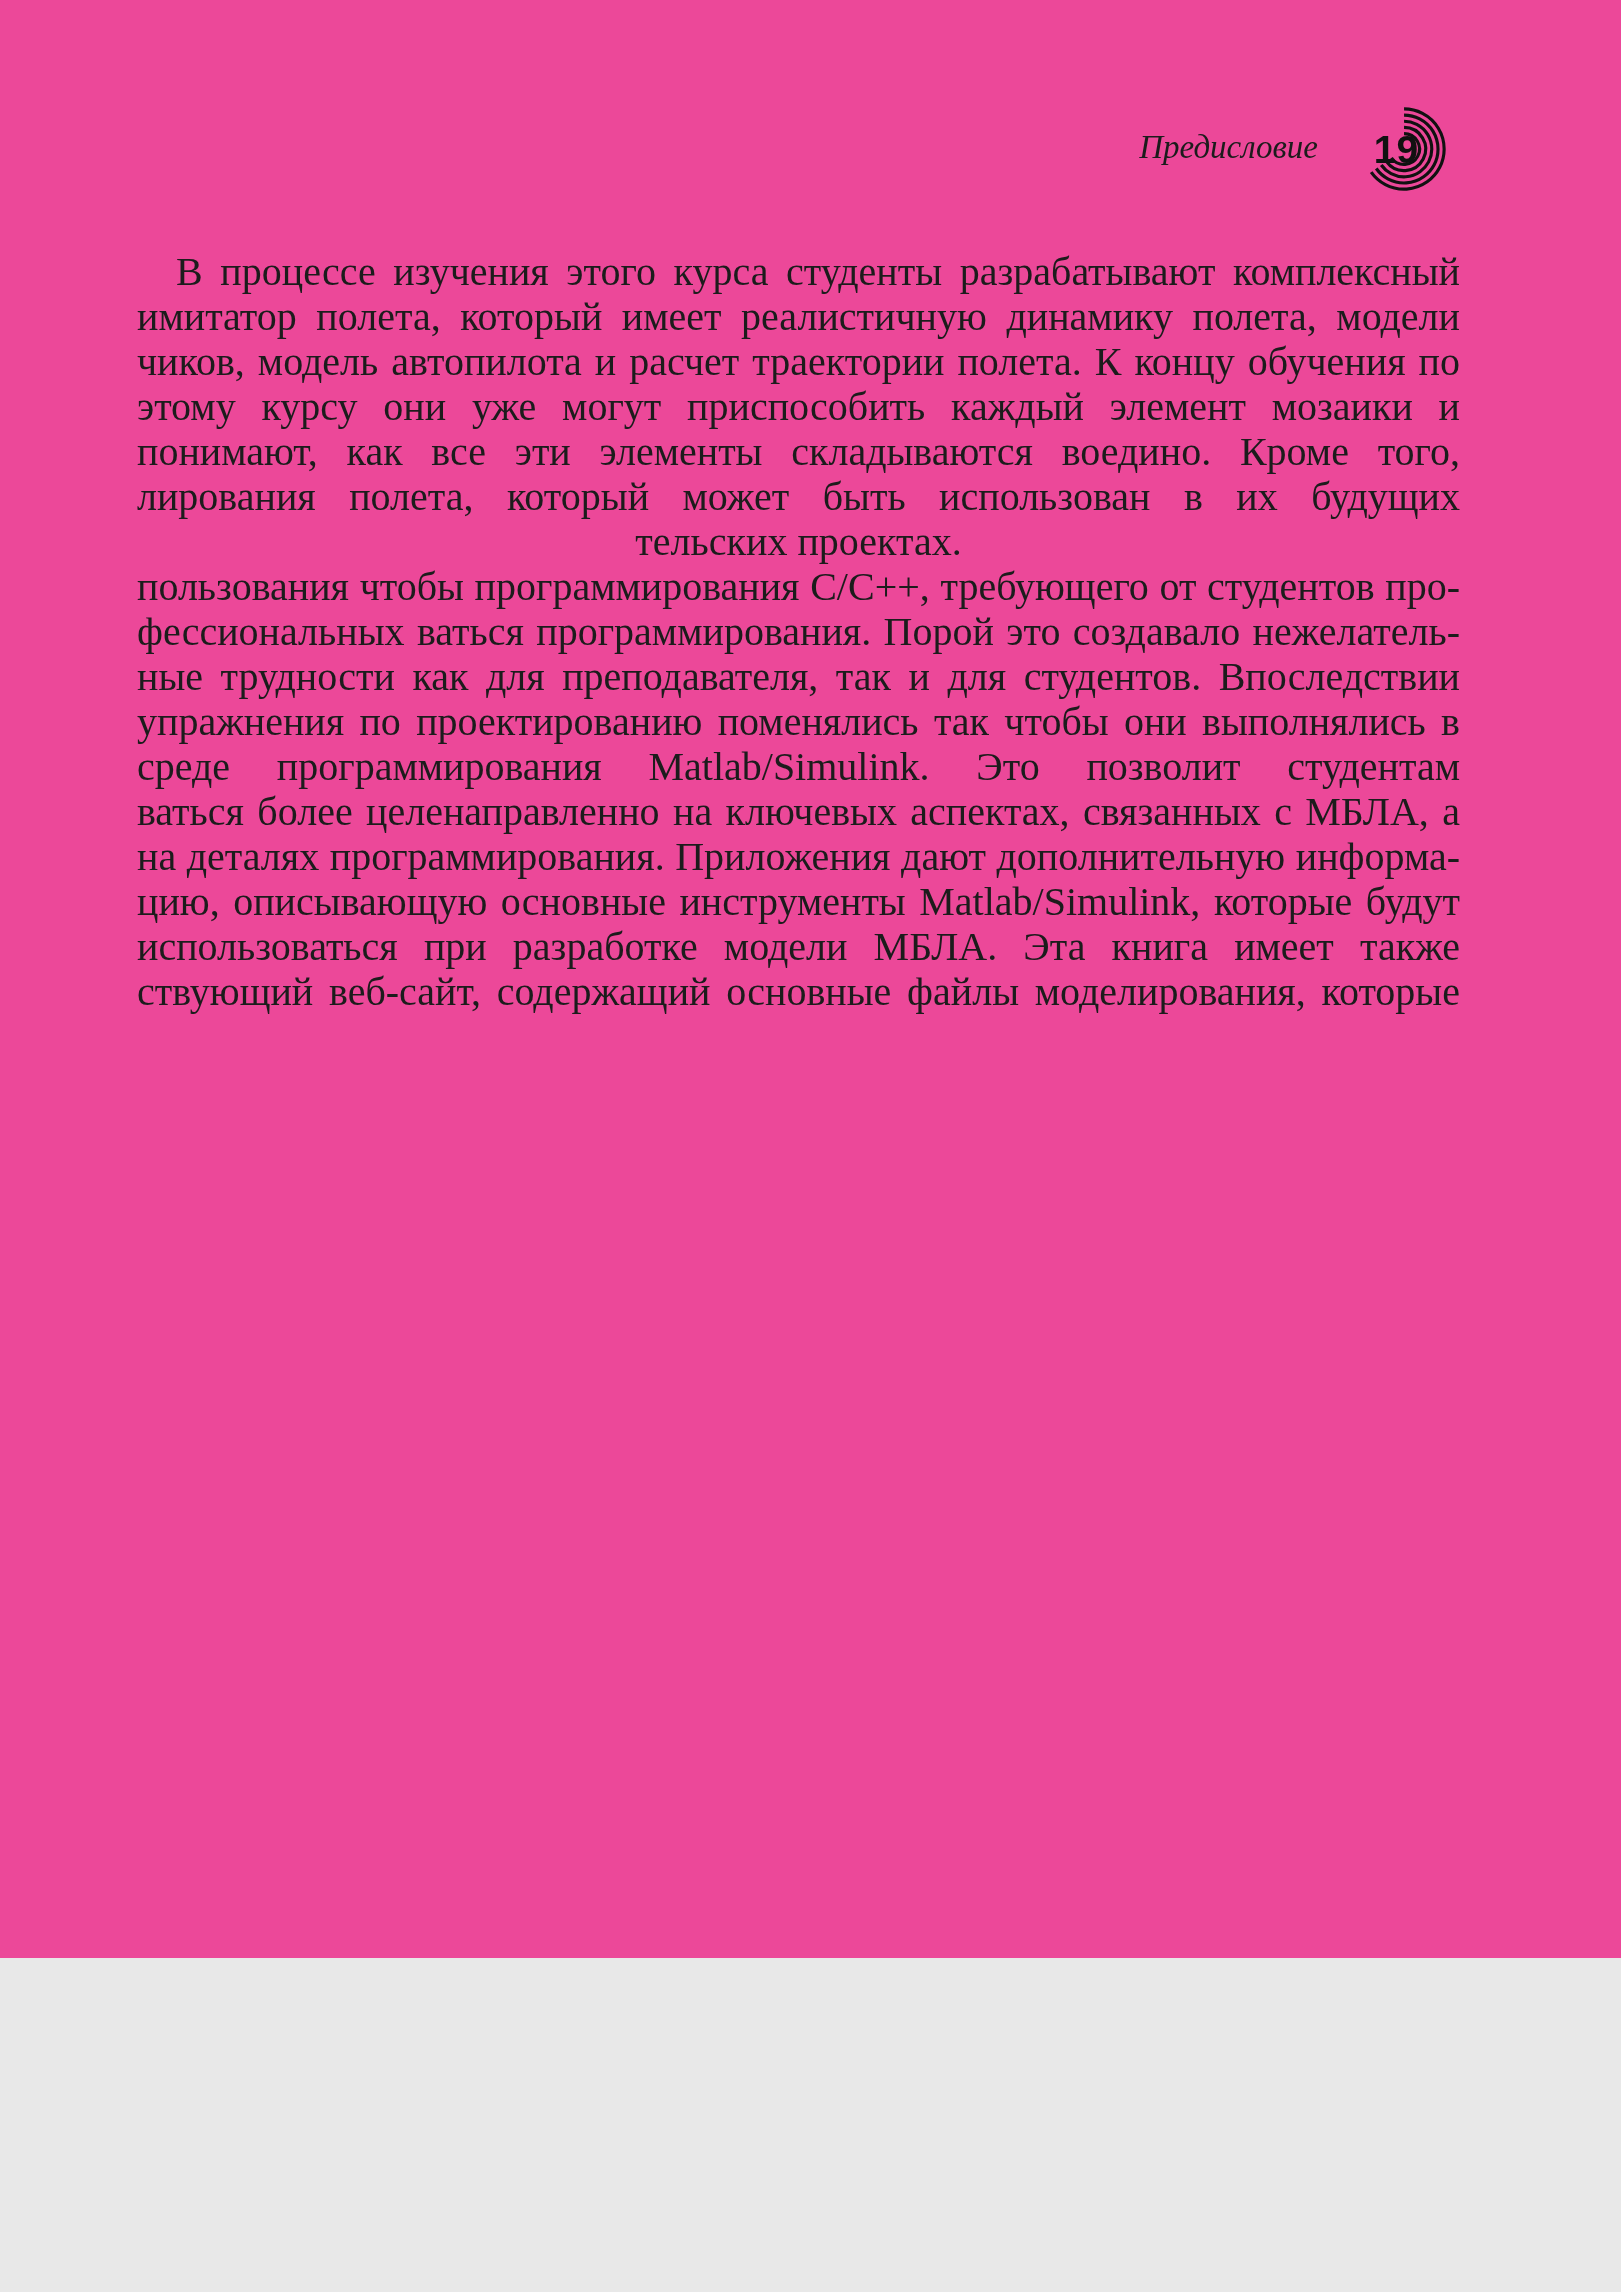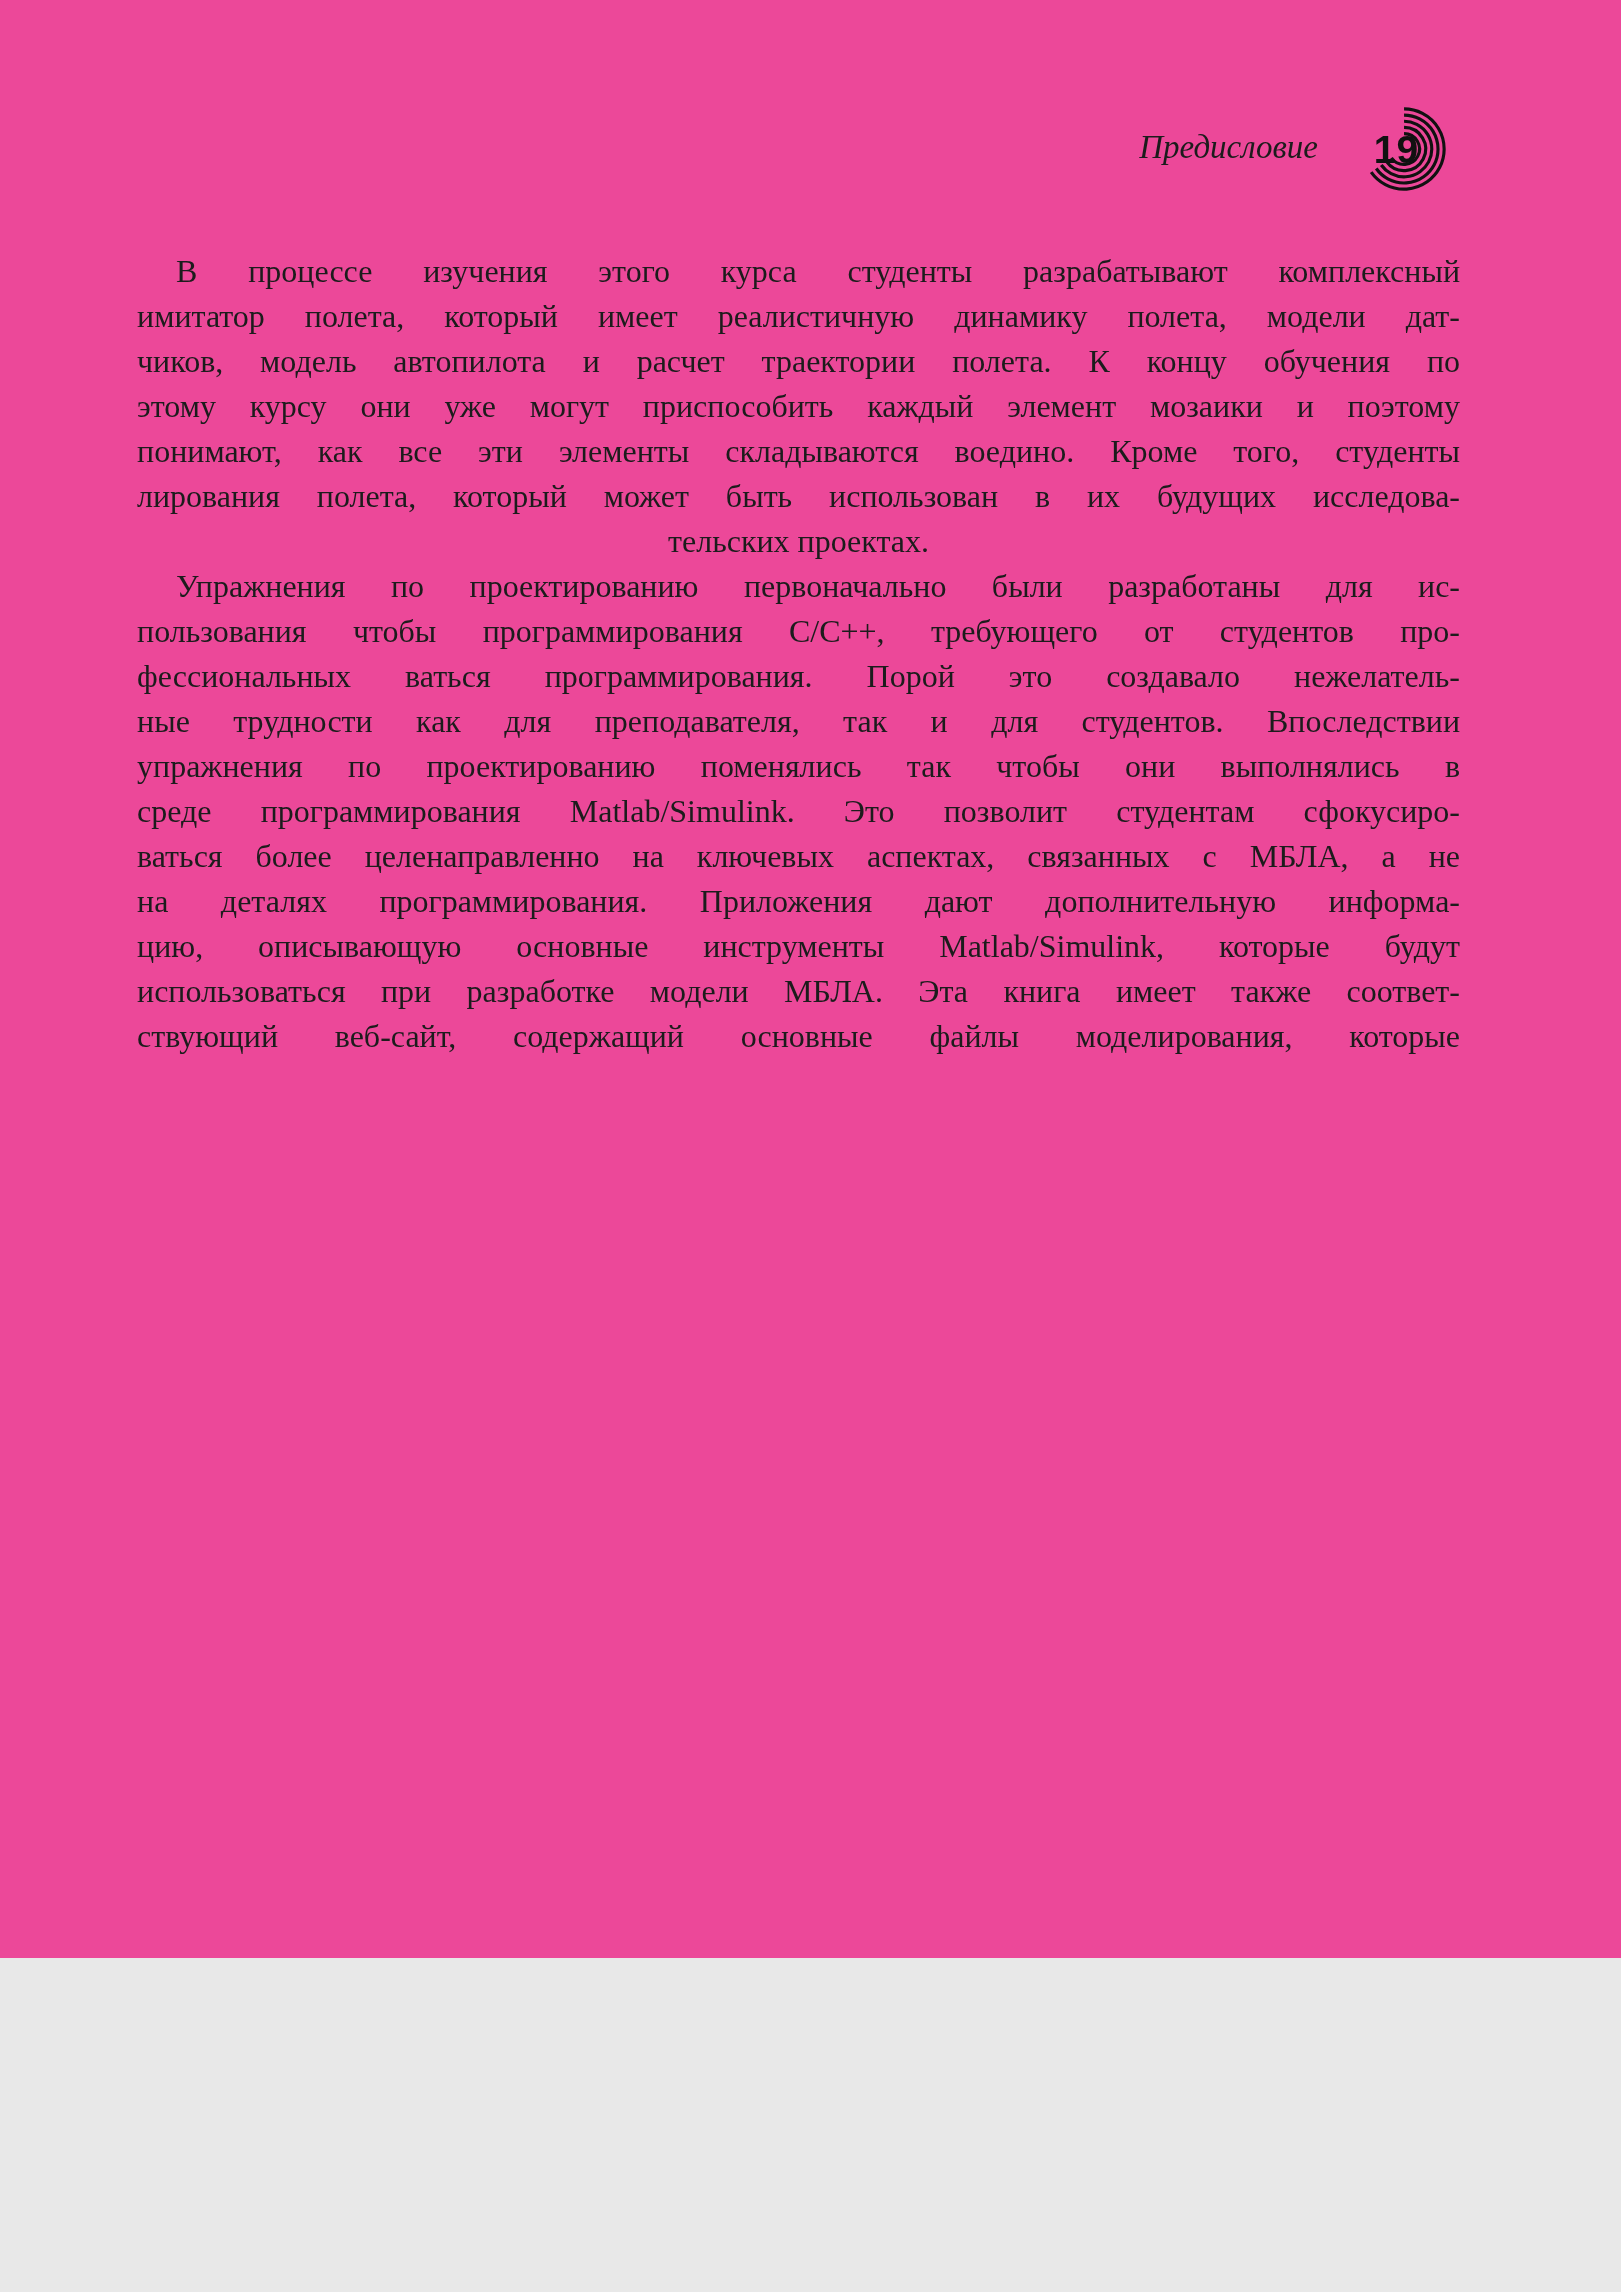--- a/index.html
+++ b/index.html
@@ -23,21 +23,21 @@
   .logo svg{position:absolute;left:0;top:0;}
   .page-number{
     position:absolute;left:12.7px;top:23.5px;
     font-family:"Liberation Sans", sans-serif;
     font-weight:bold;font-size:39px;line-height:1;
     letter-spacing:1px;color:#111;
   }
   
   .body-text{
     position:absolute;left:137px;top:249px;width:1323px;
-    font-size:32px;line-height:45px;
+    font-size:40px;line-height:45px;
   }
   .line{
     height:45px;overflow:hidden;
     text-align:justify;
   }
   .line::after{content:"";display:inline-block;width:100%;height:0;}
   .line.indent{text-indent:39px;}
   .line.plain{text-align:center;}
   .line.plain::after{content:none;}
 </style>
@@ -65,21 +65,20 @@
     <div>
         <div class="line indent">В процессе изучения этого курса студенты разрабатывают комплексный</div>
         <div class="line">имитатор полета, который имеет реалистичную динамику полета, модели дат-</div>
         <div class="line">чиков, модель автопилота и расчет траектории полета. К концу обучения по</div>
         <div class="line">этому курсу они уже могут приспособить каждый элемент мозаики и поэтому</div>
         <div class="line">понимают, как все эти элементы складываются воедино. Кроме того, студенты</div>
         <div class="line">лирования полета, который может быть использован в их будущих исследова-</div>
         <div class="line plain">тельских проектах.</div>
       </div>
     <div>
-        <div class="line indent">Упражнения по проектированию первоначально были разработаны для ис-</div>
         <div class="line">пользования чтобы программирования C/C++, требующего от студентов про-</div>
         <div class="line">фессиональных ваться программирования. Порой это создавало нежелатель-</div>
         <div class="line">ные трудности как для преподавателя, так и для студентов. Впоследствии</div>
         <div class="line">упражнения по проектированию поменялись так чтобы они выполнялись в</div>
         <div class="line">среде программирования Matlab/Simulink. Это позволит студентам сфокусиро-</div>
         <div class="line">ваться более целенаправленно на ключевых аспектах, связанных с МБЛА, а не</div>
         <div class="line">на деталях программирования. Приложения дают дополнительную информа-</div>
         <div class="line">цию, описывающую основные инструменты Matlab/Simulink, которые будут</div>
         <div class="line">использоваться при разработке модели МБЛА. Эта книга имеет также соответ-</div>
         <div class="line">ствующий веб-сайт, содержащий основные файлы моделирования, которые</div>

